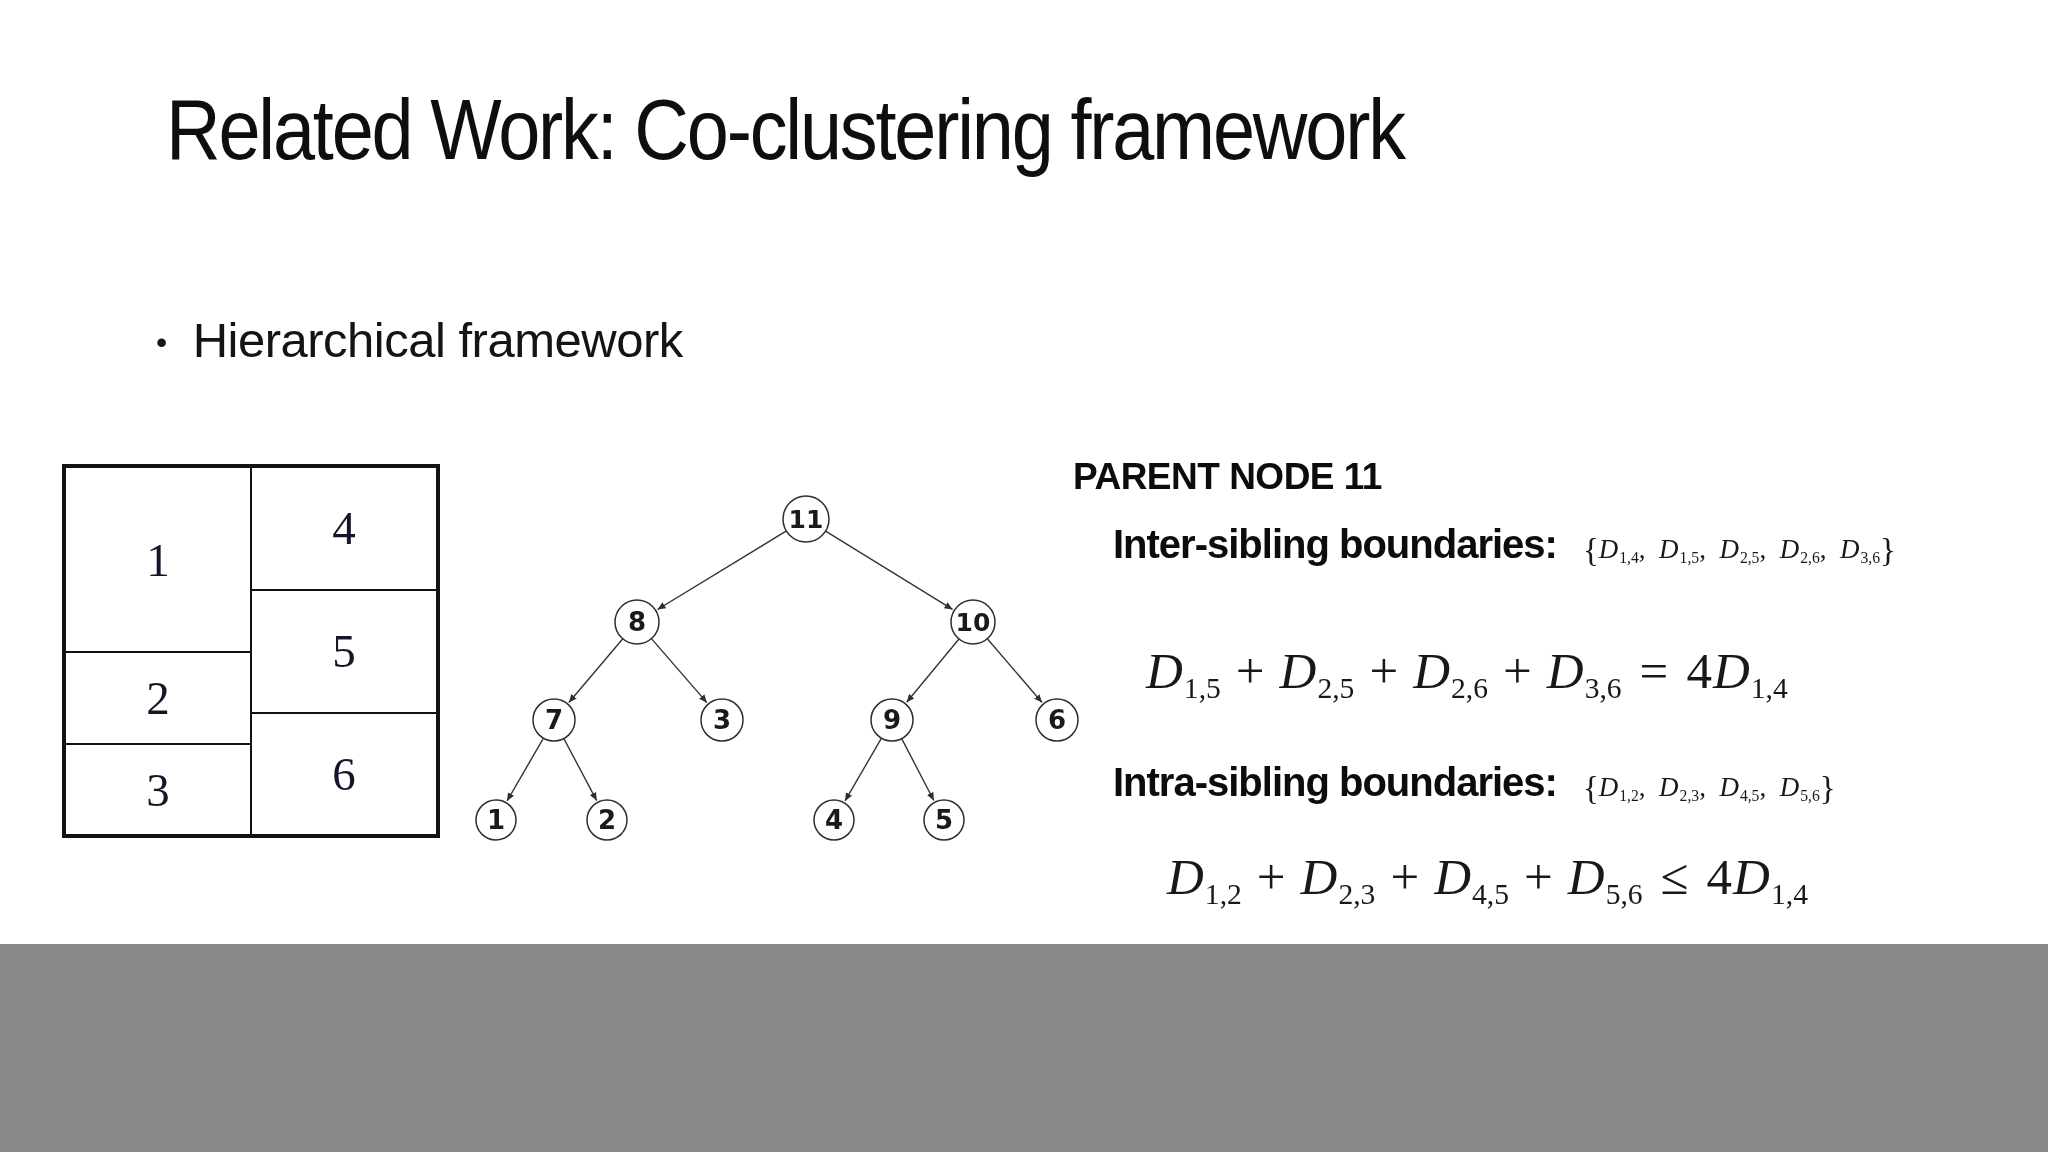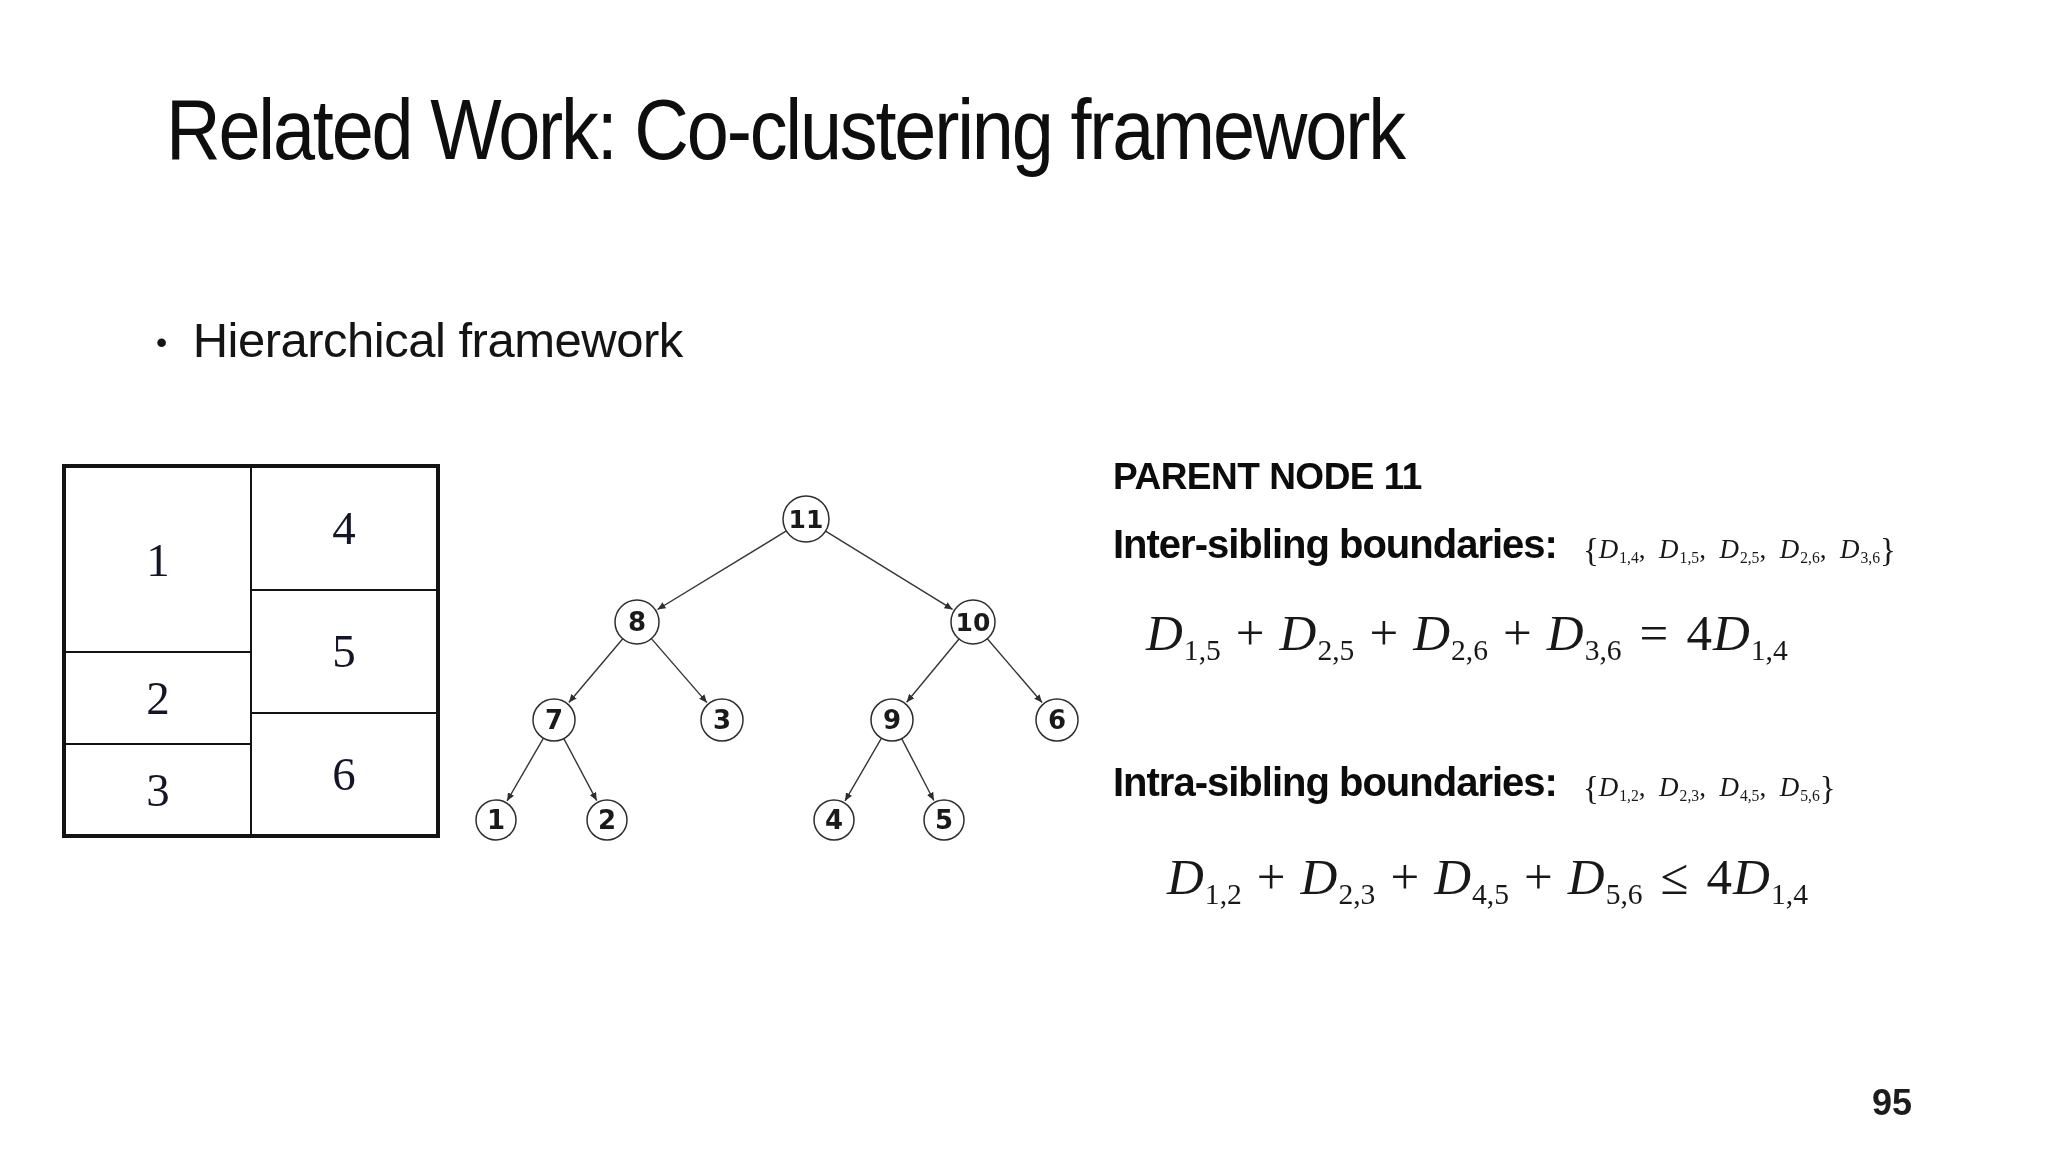--- a/index.html
+++ b/index.html
@@ -1,16 +1,16 @@
 <!DOCTYPE html>
 <html><head>
 <meta charset="utf-8">
 <style>
   html,body{margin:0;padding:0;background:#888;}
-  .slide{position:relative;width:2048px;height:1152px;background:#ffffff;overflow:hidden;
+  .slide{position:relative;width:2048px;height:944px;background:#ffffff;overflow:hidden;
          font-family:"Liberation Sans",sans-serif;color:#111;}
   .abs{position:absolute;white-space:nowrap;}
 
   
   .title{left:166px;top:76px;font-size:86px;font-weight:400;letter-spacing:-2.5px;
          color:#0e0e0e;transform:scaleX(.88);transform-origin:left top;line-height:1.25;}
   .bullet{left:156px;top:312px;display:flex;align-items:center;font-size:49px;letter-spacing:-0.5px;color:#141414;}
   .bullet .dot{font-size:32px;margin-right:26px;position:relative;top:2px;}
 
   
@@ -20,33 +20,33 @@
          font-family:"Liberation Serif",serif;font-size:47px;color:#15152a;}
 
   
   .tree{left:440px;top:478px;}
   .tree circle{fill:#ffffff;stroke:#2e2e2e;stroke-width:1.5;}
   .tree line{stroke:#353535;stroke-width:1.4;}
   .tree text{font-family:"DejaVu Sans",sans-serif;font-weight:bold;fill:#1a1a1a;
              text-anchor:middle;}
 
   
-  .heading{left:1113px;top:456px;font-size:37px;font-weight:bold;letter-spacing:-0.5px;color:#0c0c0c;}
+  .heading{left:1073px;top:456px;font-size:37px;font-weight:bold;letter-spacing:-0.5px;color:#0c0c0c;}
   .mrow{white-space:nowrap;}
   .plabel{font-weight:bold;font-size:40px;letter-spacing:-1px;color:#0c0c0c;}
   .inter-row{left:1113px;top:522px;}
   .intra-row{left:1113px;top:760px;}
   .math{font-family:"Liberation Serif",serif;color:#181818;}
   .mset{font-size:27px;margin-left:26px;}
   .mvar{font-style:italic;}
   .msub{font-size:.58em;vertical-align:-0.33em;margin-left:1px;letter-spacing:0;}
   .brace{font-size:1.22em;vertical-align:-0.08em;}
   .sep{letter-spacing:0;}
   .eq{font-size:51px;}
-  .eq1{left:1146px;top:604px;}
+  .eq1{left:1146px;top:642px;}
   .eq2{left:1131px;top:848px;margin-left:36px;}
   .op{margin:0 15px;}
   .rel{margin:0 18px;}
   .coef{font-style:normal;margin-right:1px;}
 
   .pageno{left:1872px;top:1082px;font-size:36px;font-weight:700;color:#1c1c1c;}
 </style>
 </head>
 <body>
 

